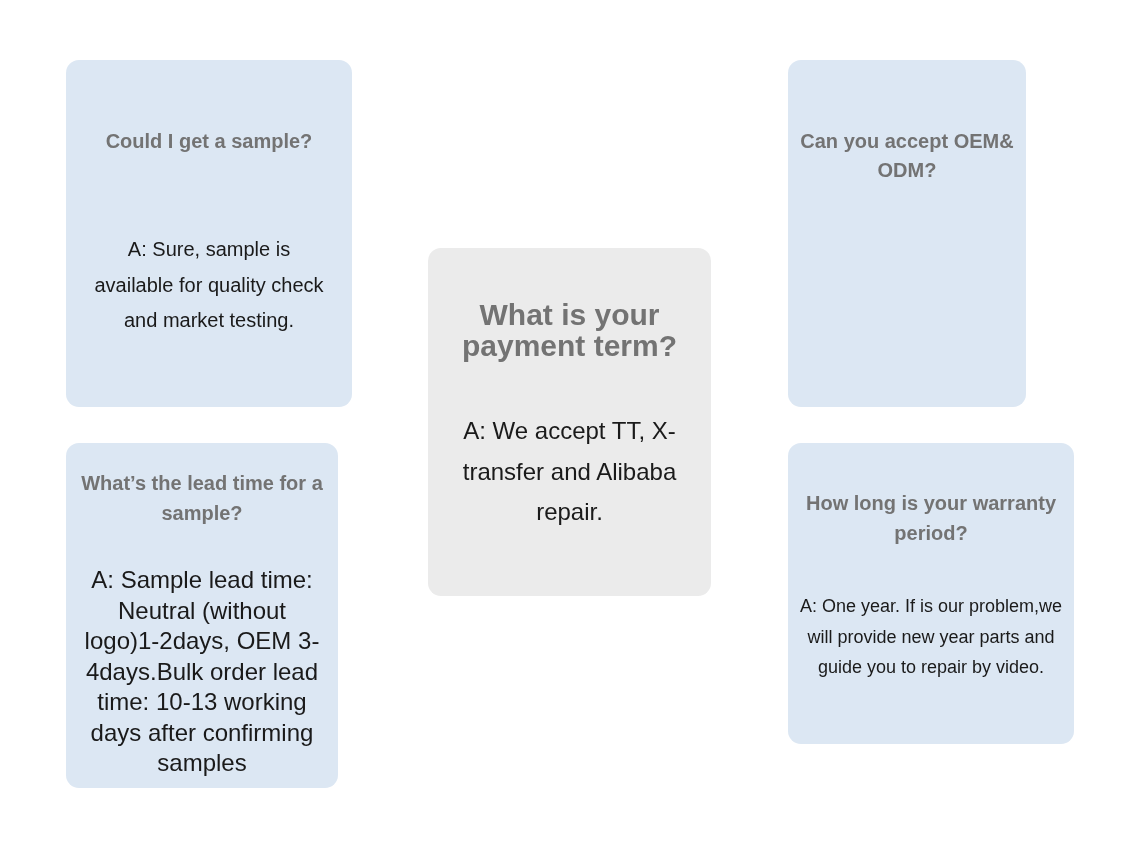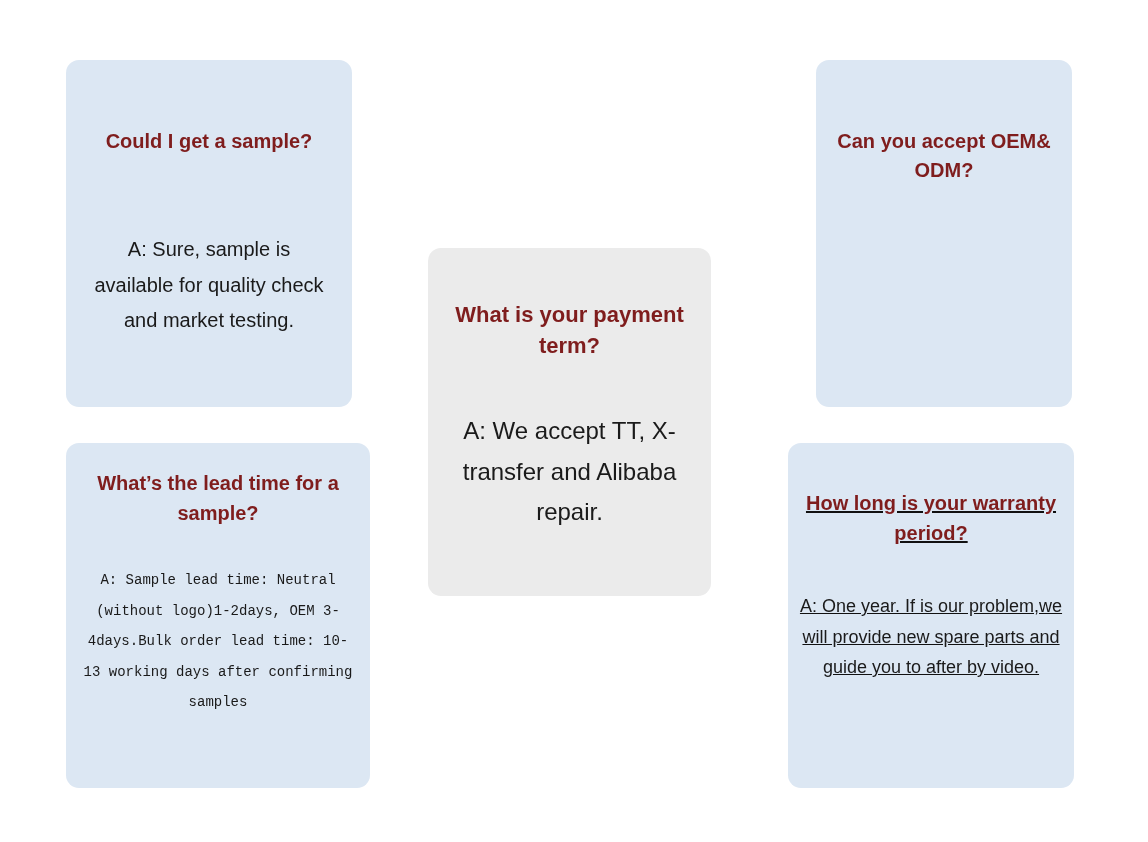--- a/index.html
+++ b/index.html
@@ -30,21 +30,21 @@
     flex-direction: column;
     align-items: center;
     text-align: center;
   }
 
   .faq-card.blue  { background: #dce7f3; }
   .faq-card.gray  { background: #ebebeb; }
 
   .q {
     font-weight: bold;
-    color: #7f1d1d;
+    color: #737373;
     white-space: pre-line;
   }
   .a {
     font-weight: normal;
     color: #1a1a1a;
     white-space: pre-line;
   }
 
   
   #card-sample {
@@ -60,79 +60,76 @@
   #card-sample .a {
     font-size: 20px;
     line-height: 35.5px;
     margin-top: 76px;
     padding: 0 10px;
   }
 
   
   #card-leadtime {
     left: 66px;  top: 443px;
-    width: 304px; height: 345px;
+    width: 272px; height: 345px;
     padding: 0 12px;
   }
   #card-leadtime .q {
     font-size: 20px;
     line-height: 29.5px;
     margin-top: 26px;
   }
   #card-leadtime .a {
-    font-size: 14px;
+    font-size: 24px;
     line-height: 30.5px;
     margin-top: 37px;
     padding: 0 2px;
-    font-family: Liberation Mono, monospace;
   }
 
   
   #card-payment {
     left: 428px; top: 248px;
     width: 283px; height: 348px;
     padding: 0 14px;
   }
   #card-payment .q {
-    font-size: 22px;
+    font-size: 30px;
     line-height: 31px;
     margin-top: 51px;
   }
   #card-payment .a {
     font-size: 24px;
     line-height: 40.5px;
     margin-top: 50px;
     padding: 0 6px;
   }
 
   
   #card-oem {
     left: 788px; top: 60px;
-    width: 256px; height: 347px;
+    width: 238px; height: 347px;
     padding: 0 10px;
-    margin-left: 28px;
   }
   #card-oem .q {
     font-size: 20px;
     line-height: 29px;
     margin-top: 67px;
   }
   #card-oem .a {
     font-size: 20px;
     line-height: 35px;
     margin-top: 60px;
     padding: 0 8px;
   }
 
   
   #card-warranty {
     left: 788px; top: 443px;
-    width: 286px; height: 345px;
+    width: 286px; height: 301px;
     padding: 0 7px;
-    text-decoration: underline;
   }
   #card-warranty .q {
     font-size: 20px;
     line-height: 29.5px;
     margin-top: 46px;
   }
   #card-warranty .a {
     font-size: 18px;
     line-height: 30.5px;
     margin-top: 43px;
@@ -158,16 +155,16 @@
     <div class="q">What is your payment term?</div>
     <div class="a">A: We accept TT, X-transfer and Alibaba repair.</div>
   </div>
 
   <div class="faq-card blue" id="card-oem">
     <div class="q">Can you accept OEM&amp; ODM?</div>
   </div>
 
   <div class="faq-card blue" id="card-warranty">
     <div class="q">How long is your warranty period?</div>
-    <div class="a">A: One year. If is our problem,we will provide new spare parts and guide you to after by video.</div>
+    <div class="a">A: One year. If is our problem,we will provide new year parts and guide you to repair by video.</div>
   </div>
 
 </div>
 
 </body></html>

